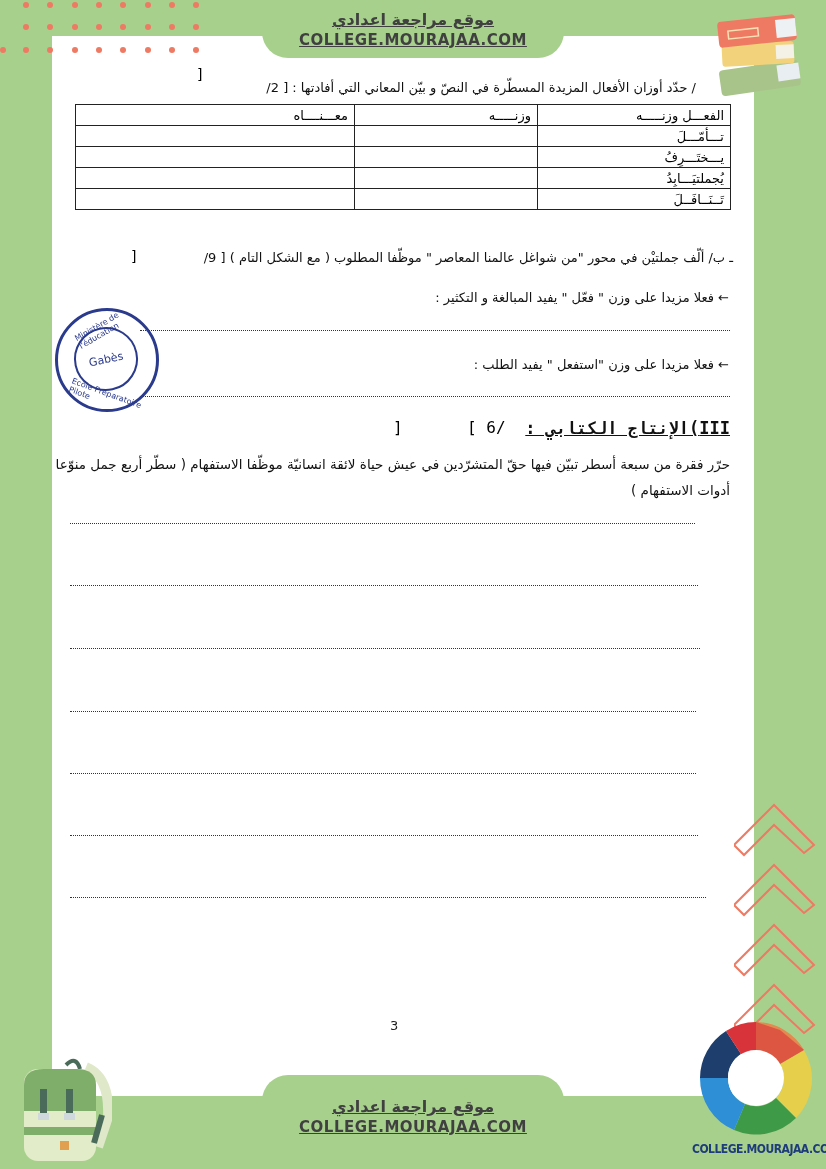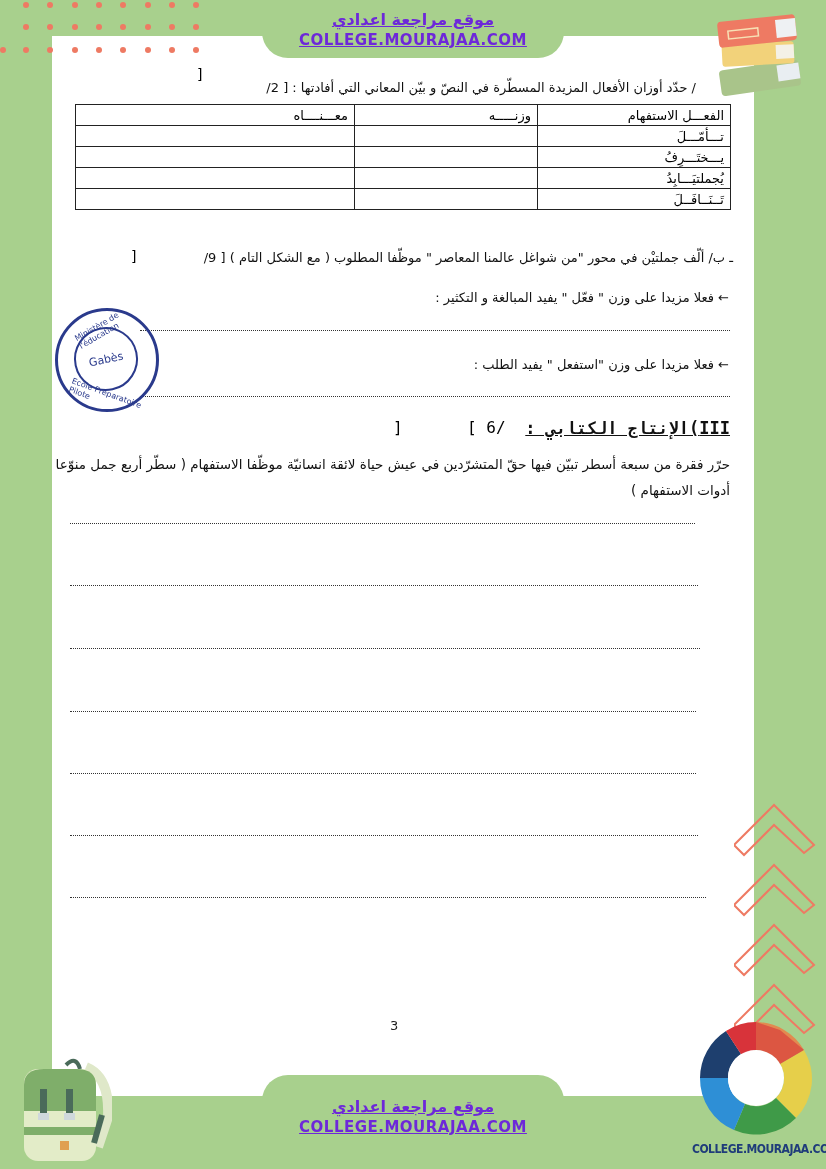--- a/index.html
+++ b/index.html
@@ -1,21 +1,21 @@
 <!DOCTYPE html>
 <html><head>
 <meta charset="utf-8">
 <style>
   html, body { margin:0; padding:0; }
   body { width:826px; height:1169px; position:relative; overflow:hidden; background:#a8d08d; font-family:"DejaVu Sans", sans-serif; }
   .page { position:absolute; left:52px; top:36px; width:702px; height:1060px; background:#fff; }
   .right-strip { position:absolute; left:774px; top:0; width:52px; height:1169px; background:#a8d08d; }
   .dots { position:absolute; left:0; top:0; width:210px; height:60px; }
   .dot { position:absolute; width:6px; height:6px; border-radius:50%; background:#ee7a63; }
-  .banner { position:absolute; background:#a8d08d; color:#6d28d9; text-align:center; border-radius:26px 26px 0 0; }
+  .banner { position:absolute; background:#a8d08d; color:#404040; text-align:center; border-radius:26px 26px 0 0; }
   .banner-top { left:262px; top:0; width:302px; height:58px; border-radius:0 0 26px 26px; }
   .banner-bot { left:262px; top:1075px; width:302px; height:94px; }
   .banner .ar { font-size:16px; font-weight:bold; text-decoration:underline; line-height:20px; direction:rtl; }
   .banner .en { font-size:15px; font-weight:bold; text-decoration:underline; line-height:20px; letter-spacing:0.5px; }
   .banner-top .ar { margin-top:10px; }
   .banner-bot .ar { margin-top:22px; }
   .doc { position:absolute; direction:rtl; color:#111; }
   .q-line { font-family:"DejaVu Sans", sans-serif; font-size:13px; white-space:nowrap; }
   .bracket { position:absolute; font-size:14px; }
   table.verbs { position:absolute; left:75px; top:104px; width:656px; border-collapse:collapse; direction:rtl; font-size:13px; }
@@ -83,21 +83,21 @@
   <rect x="76" y="12" width="20" height="18" fill="#eef1f3" transform="rotate(-6 57 21)"></rect>
   <rect x="28" y="18" width="30" height="8" fill="none" stroke="#f7e0b4" stroke-width="1.5" transform="rotate(-6 57 21)"></rect>
 </svg>
 
 <div class="doc q-line" style="right:130px; top:80px;">/ حدّد أوزان الأفعال المزيدة المسطّرة في النصّ و بيّن المعاني التي أفادتها : [ 2/</div>
 <div class="bracket" style="left:197px; top:66px;">]</div>
 
 <table class="verbs">
   <tbody>
       <tr>
-    <td class="c1">الفعـــل الاستفهام</td>
+    <td class="c1">الفعـــل وزنـــــه</td>
     <td class="c2">وزنـــــه</td>
     <td class="c3">معـــنــــاه</td>
   </tr>
   <tr>
     <td class="c1">تـــأمّـــلَ</td>
     <td class="c2"></td>
     <td class="c3"></td>
   </tr>
   <tr>
     <td class="c1">يـــختَـــرِفُ</td>

